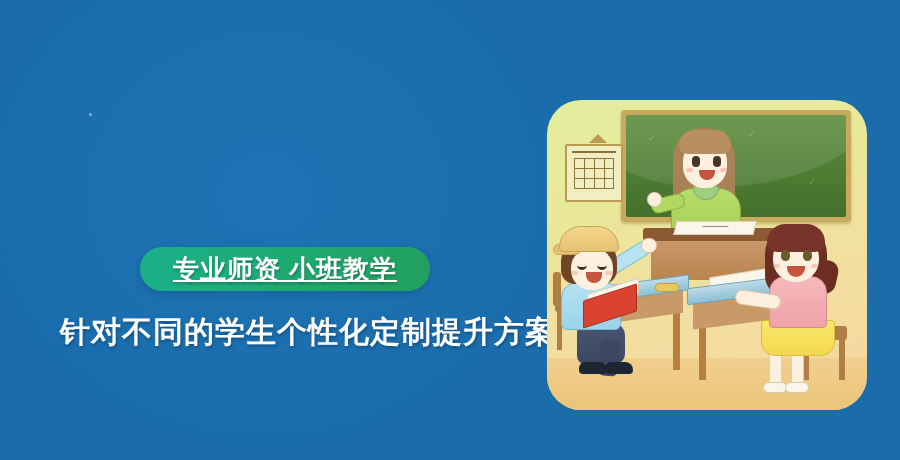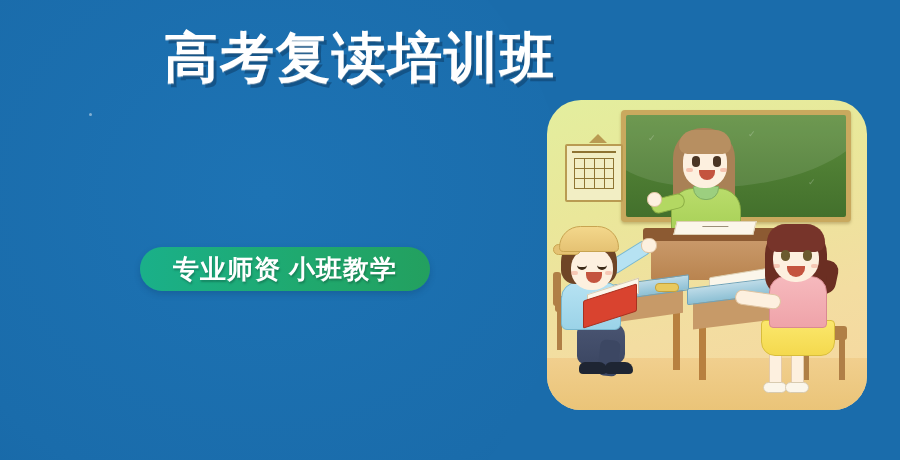--- a/index.html
+++ b/index.html
@@ -45,20 +45,21 @@
     text-shadow:1px 2px 2px rgba(8,60,45,.35);
     box-shadow:0 3px 6px rgba(7,45,80,.22);
   }
   .pill-1{
     left:106px;top:189px;width:290px;
     background:linear-gradient(90deg,#1ab089 0%,#1fa96f 55%,#23a05f 100%);
   }
   .pill-2{
     left:140px;top:247px;width:290px;
     background:linear-gradient(90deg,#1ab089 0%,#1fa96f 55%,#23a05f 100%);
+    text-decoration:underline;
   }
   .subline{
     position:absolute;left:60px;top:312px;width:480px;
     text-align:center;
     color:#ffffff;font-size:30px;font-weight:bold;letter-spacing:1px;
     white-space:nowrap;
     text-shadow:1px 2px 3px rgba(8,45,78,.45);
   }
 
   
@@ -183,23 +184,23 @@
 </head>
 <body>
 
 <div class="banner">
 
   <div class="bg-green"></div>
   <div class="bg-blue-right"></div>
   <div class="bg-blue-ellipse"></div>
   <div class="speck" style="left:89px;top:113px;"></div>
 
-  <div class="title">高考复读培训班</div>
 
   <div class="pill pill-2">专业师资 小班教学</div>
+  <div class="subline">针对不同的学生个性化定制提升方案</div>
 
   <div class="illus">
     <div class="illus-inner">
 
       <div class="floor"></div>
 
       <div class="board-frame">
         <div class="board">
           <div class="board-sheen"></div>
           <div class="board-mark" style="left:22px;top:18px;">✓</div>

